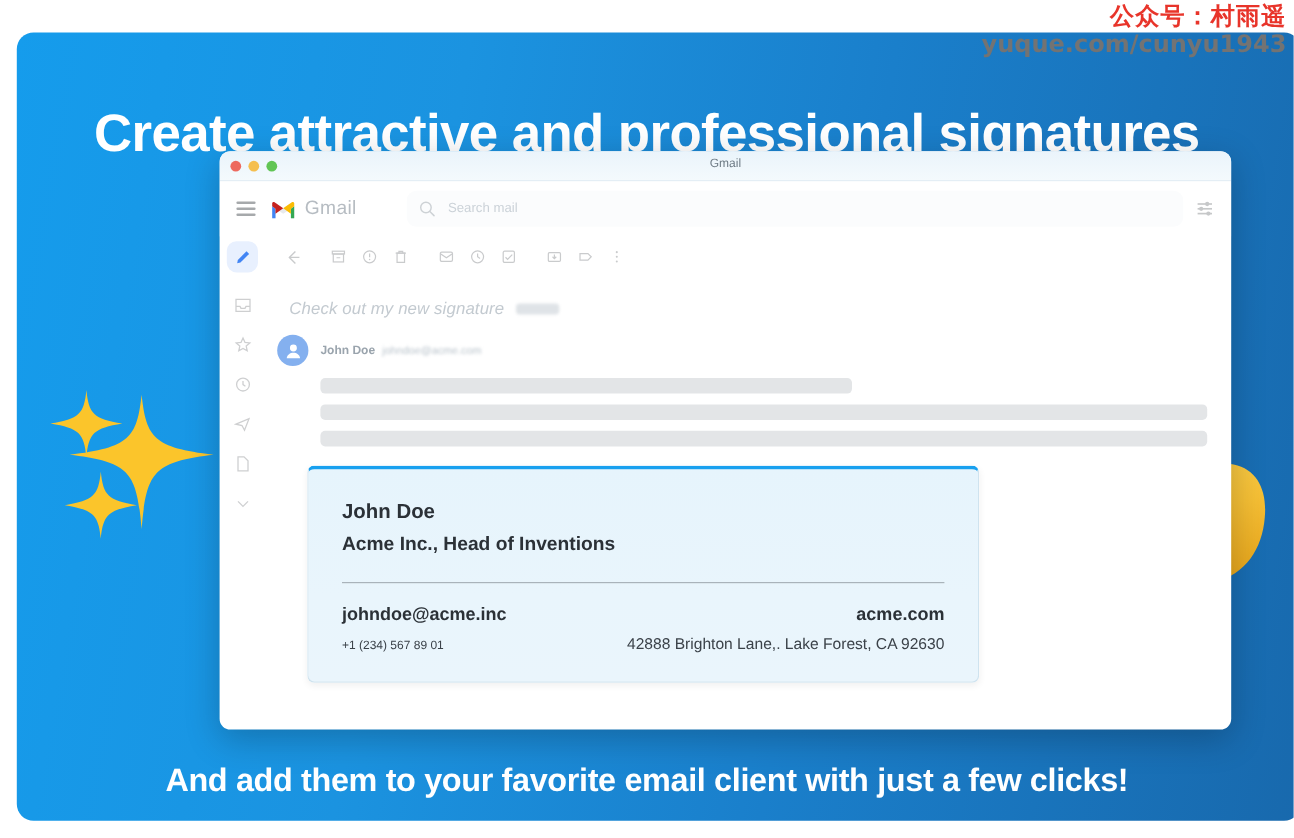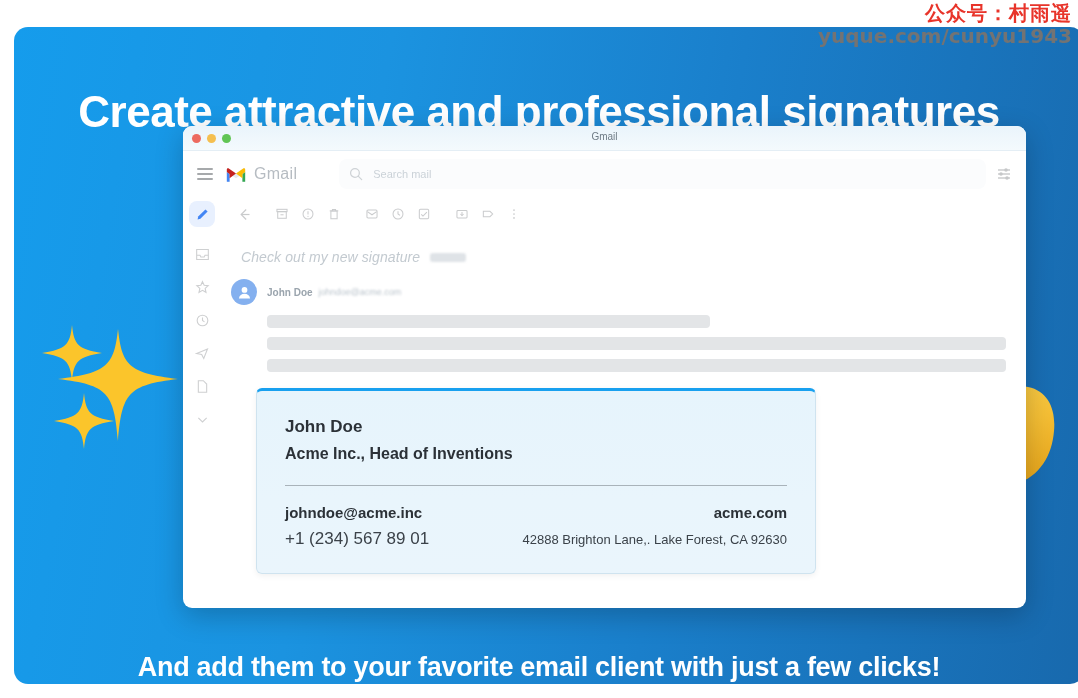--- a/index.html
+++ b/index.html
@@ -71,21 +71,20 @@
     position: absolute;
     top: 608px;
     left: 0;
     width: 1050px;
     text-align: center;
     color: #ffffff;
     font-size: 27px;
     font-weight: bold;
     letter-spacing: -0.3px;
     white-space: nowrap;
-    margin-top: 17px;
   }
 
   
   .sparkles {
     position: absolute;
     left: 26px;
     top: 290px;
     width: 160px;
     height: 140px;
   }
@@ -308,21 +307,21 @@
     font-size: 15px;
     font-weight: bold;
     color: #2b3137;
   }
   .sig-site {
     font-size: 15px;
     font-weight: bold;
     color: #2b3137;
   }
   .sig-phone {
-    font-size: 17px;
+    font-size: 10px;
     color: #3b4249;
   }
   .sig-address {
     font-size: 13px;
     color: #3b4249;
     margin-right: 0px;
   }
 </style>
 </head>
 <body>

